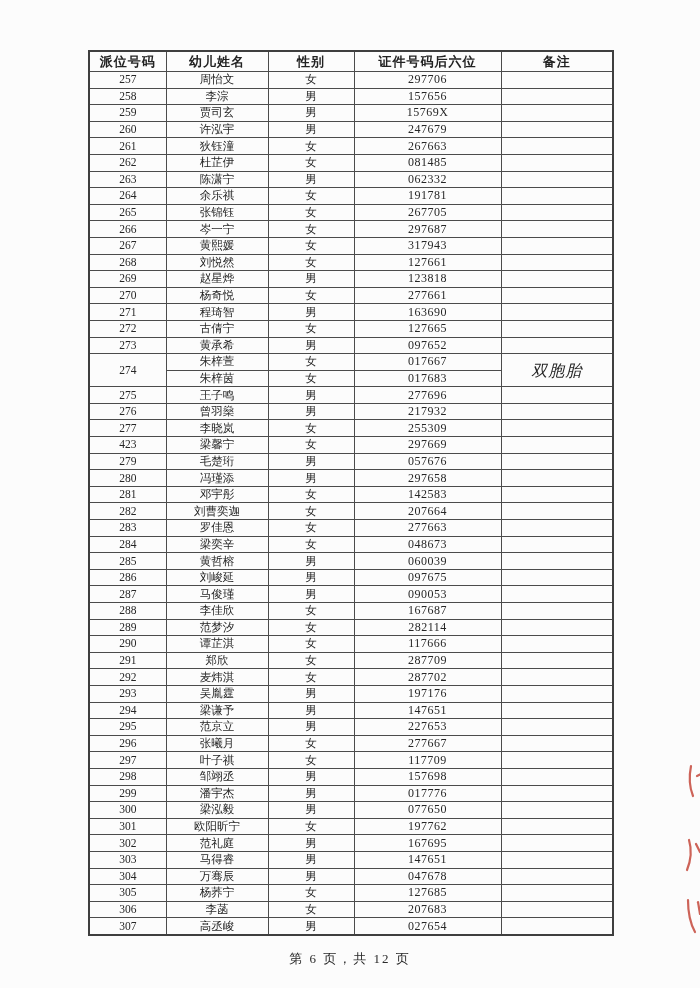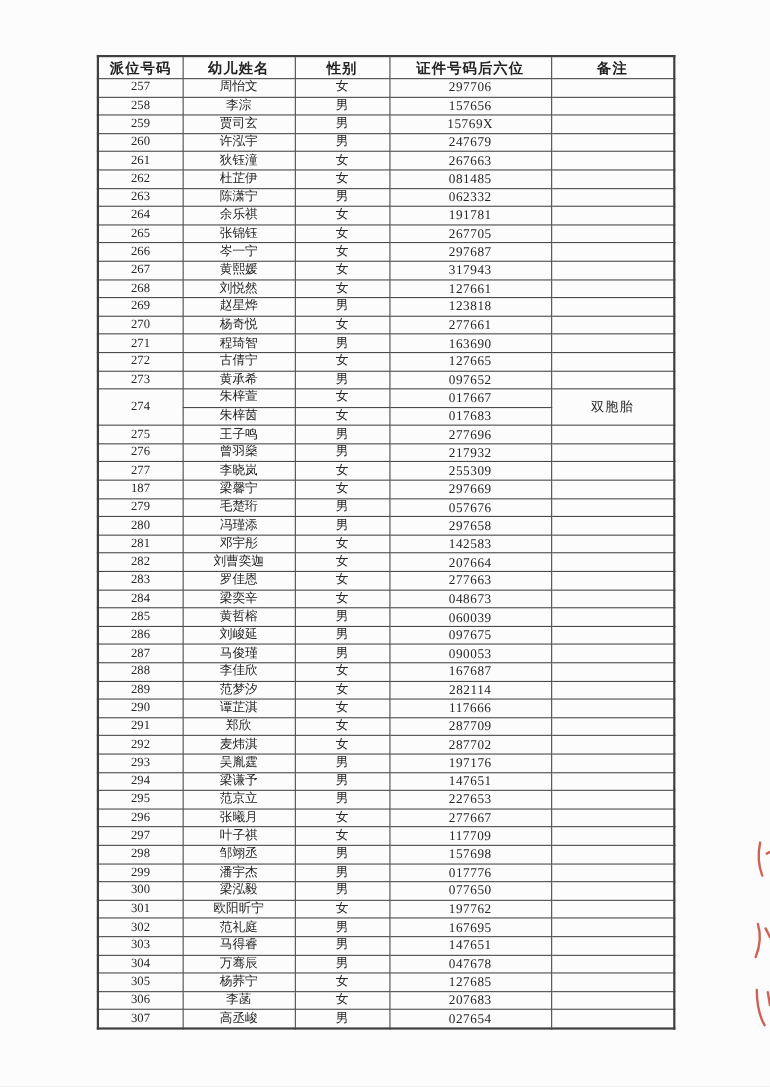--- a/index.html
+++ b/index.html
@@ -41,21 +41,21 @@
     letter-spacing:1px;
     color:#222;
   }
   .roster td {
     height:15.6px;
     font-size:11.5px;
     line-height:15px;
     color:#262626;
   }
   .roster td.cell-id { font-size:12px; letter-spacing:.5px; }
-  .roster td.cell-remark { font-size:12px; letter-spacing:1px; }
+  .roster td.cell-remark { font-size:16px; letter-spacing:1px;font-style:italic; }
   .page-footer {
     position:absolute;
     left:0; right:0;
     top:950px;
     text-align:center;
     font-size:13px;
     letter-spacing:2px;
     color:#2a2a2a;
   }
   .stamp {
@@ -235,21 +235,21 @@
           <td class="cell-remark"></td>
         </tr>
         <tr>
           <td class="cell-number">277</td>
           <td class="cell-name">李晓岚</td>
           <td class="cell-gender">女</td>
           <td class="cell-id">255309</td>
           <td class="cell-remark"></td>
         </tr>
         <tr>
-          <td class="cell-number">187</td>
+          <td class="cell-number">423</td>
           <td class="cell-name">梁馨宁</td>
           <td class="cell-gender">女</td>
           <td class="cell-id">297669</td>
           <td class="cell-remark"></td>
         </tr>
         <tr>
           <td class="cell-number">279</td>
           <td class="cell-name">毛楚珩</td>
           <td class="cell-gender">男</td>
           <td class="cell-id">057676</td>
@@ -447,20 +447,21 @@
         <tr>
           <td class="cell-number">307</td>
           <td class="cell-name">高丞峻</td>
           <td class="cell-gender">男</td>
           <td class="cell-id">027654</td>
           <td class="cell-remark"></td>
         </tr>
       </tbody>
   </table>
 
+  <div class="page-footer">第 6 页，共 12 页</div>
 
   <svg class="stamp" viewBox="0 0 26 180" xmlns="http://www.w3.org/2000/svg">
     <g fill="none" stroke-width="2.2" stroke-linecap="round">
       <path class="seal-stroke" d="M14,6 C12,16 12,26 16,36" stroke="#c0392b"></path>
       <path class="seal-stroke" d="M20,16 l4,-2" stroke="#c0392b"></path>
       <path class="seal-stroke" d="M12,80 C15,90 14,100 10,110" stroke="#c0392b"></path>
       <path class="seal-stroke" d="M19,84 l4,8" stroke="#c0392b"></path>
       <path class="seal-stroke" d="M11,140 C11,153 13,163 18,172" stroke="#c0392b"></path>
       <path class="seal-stroke" d="M21,142 l2,12" stroke="#c0392b"></path>
     </g>

